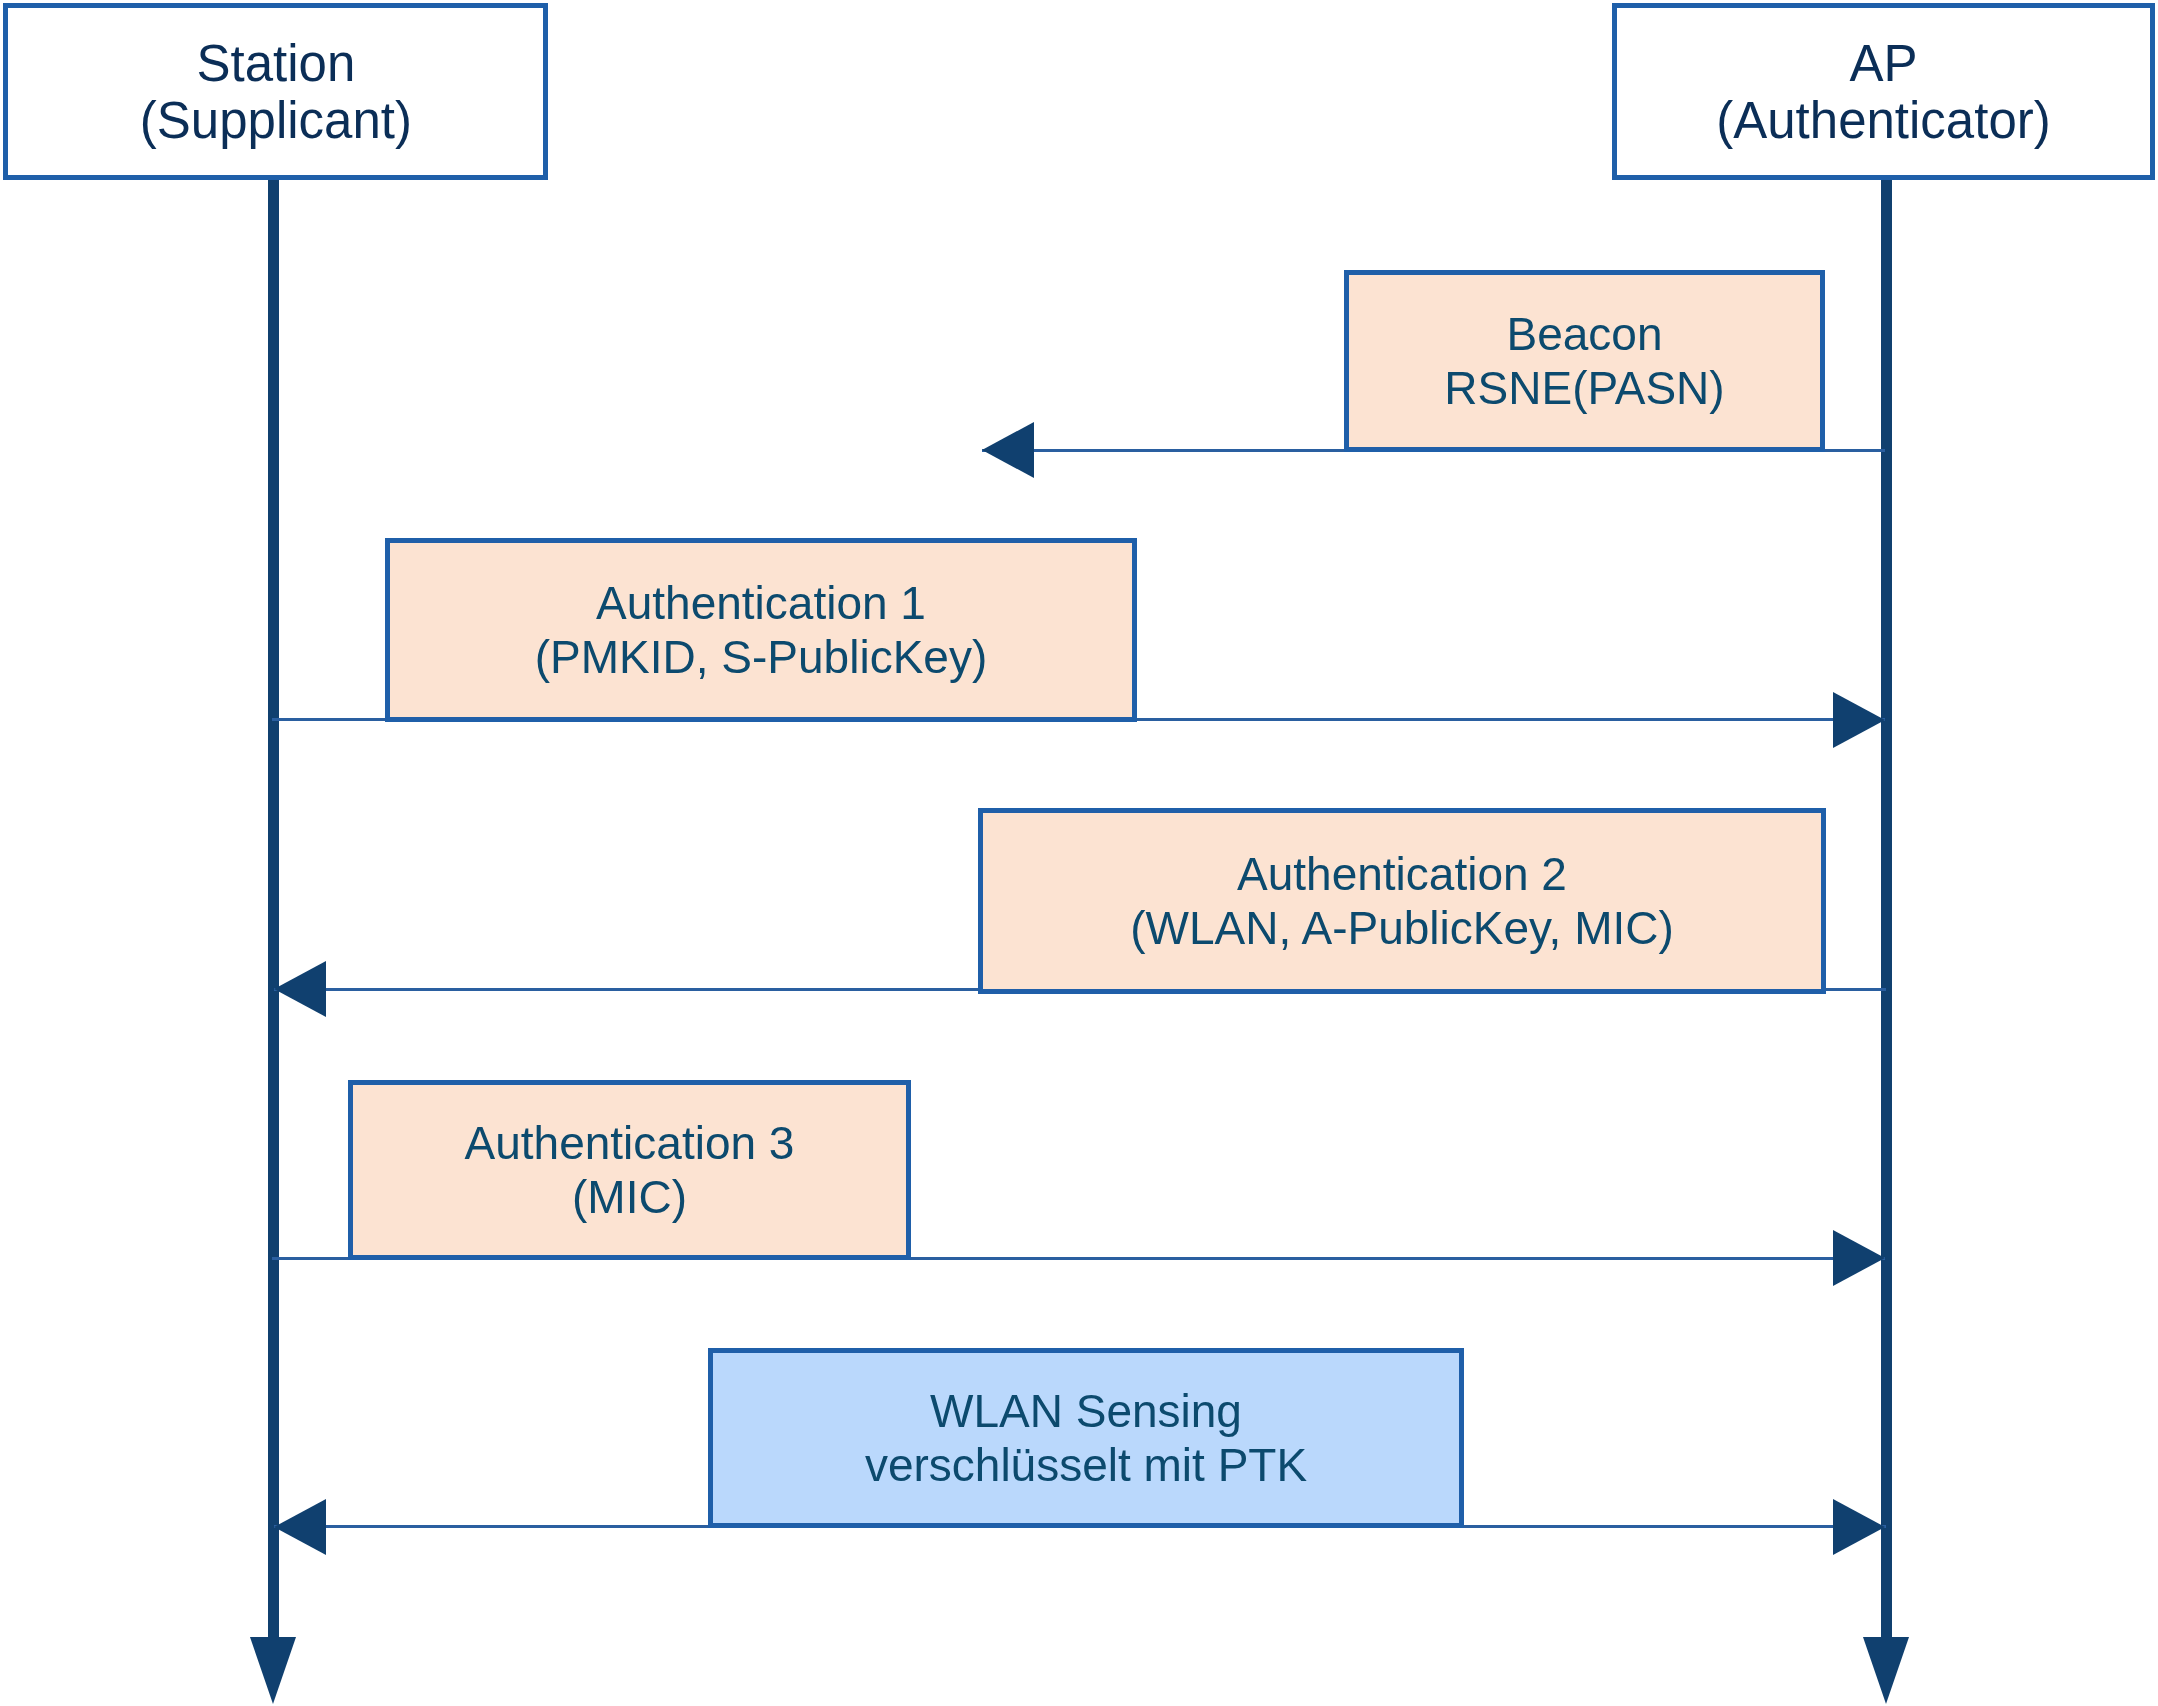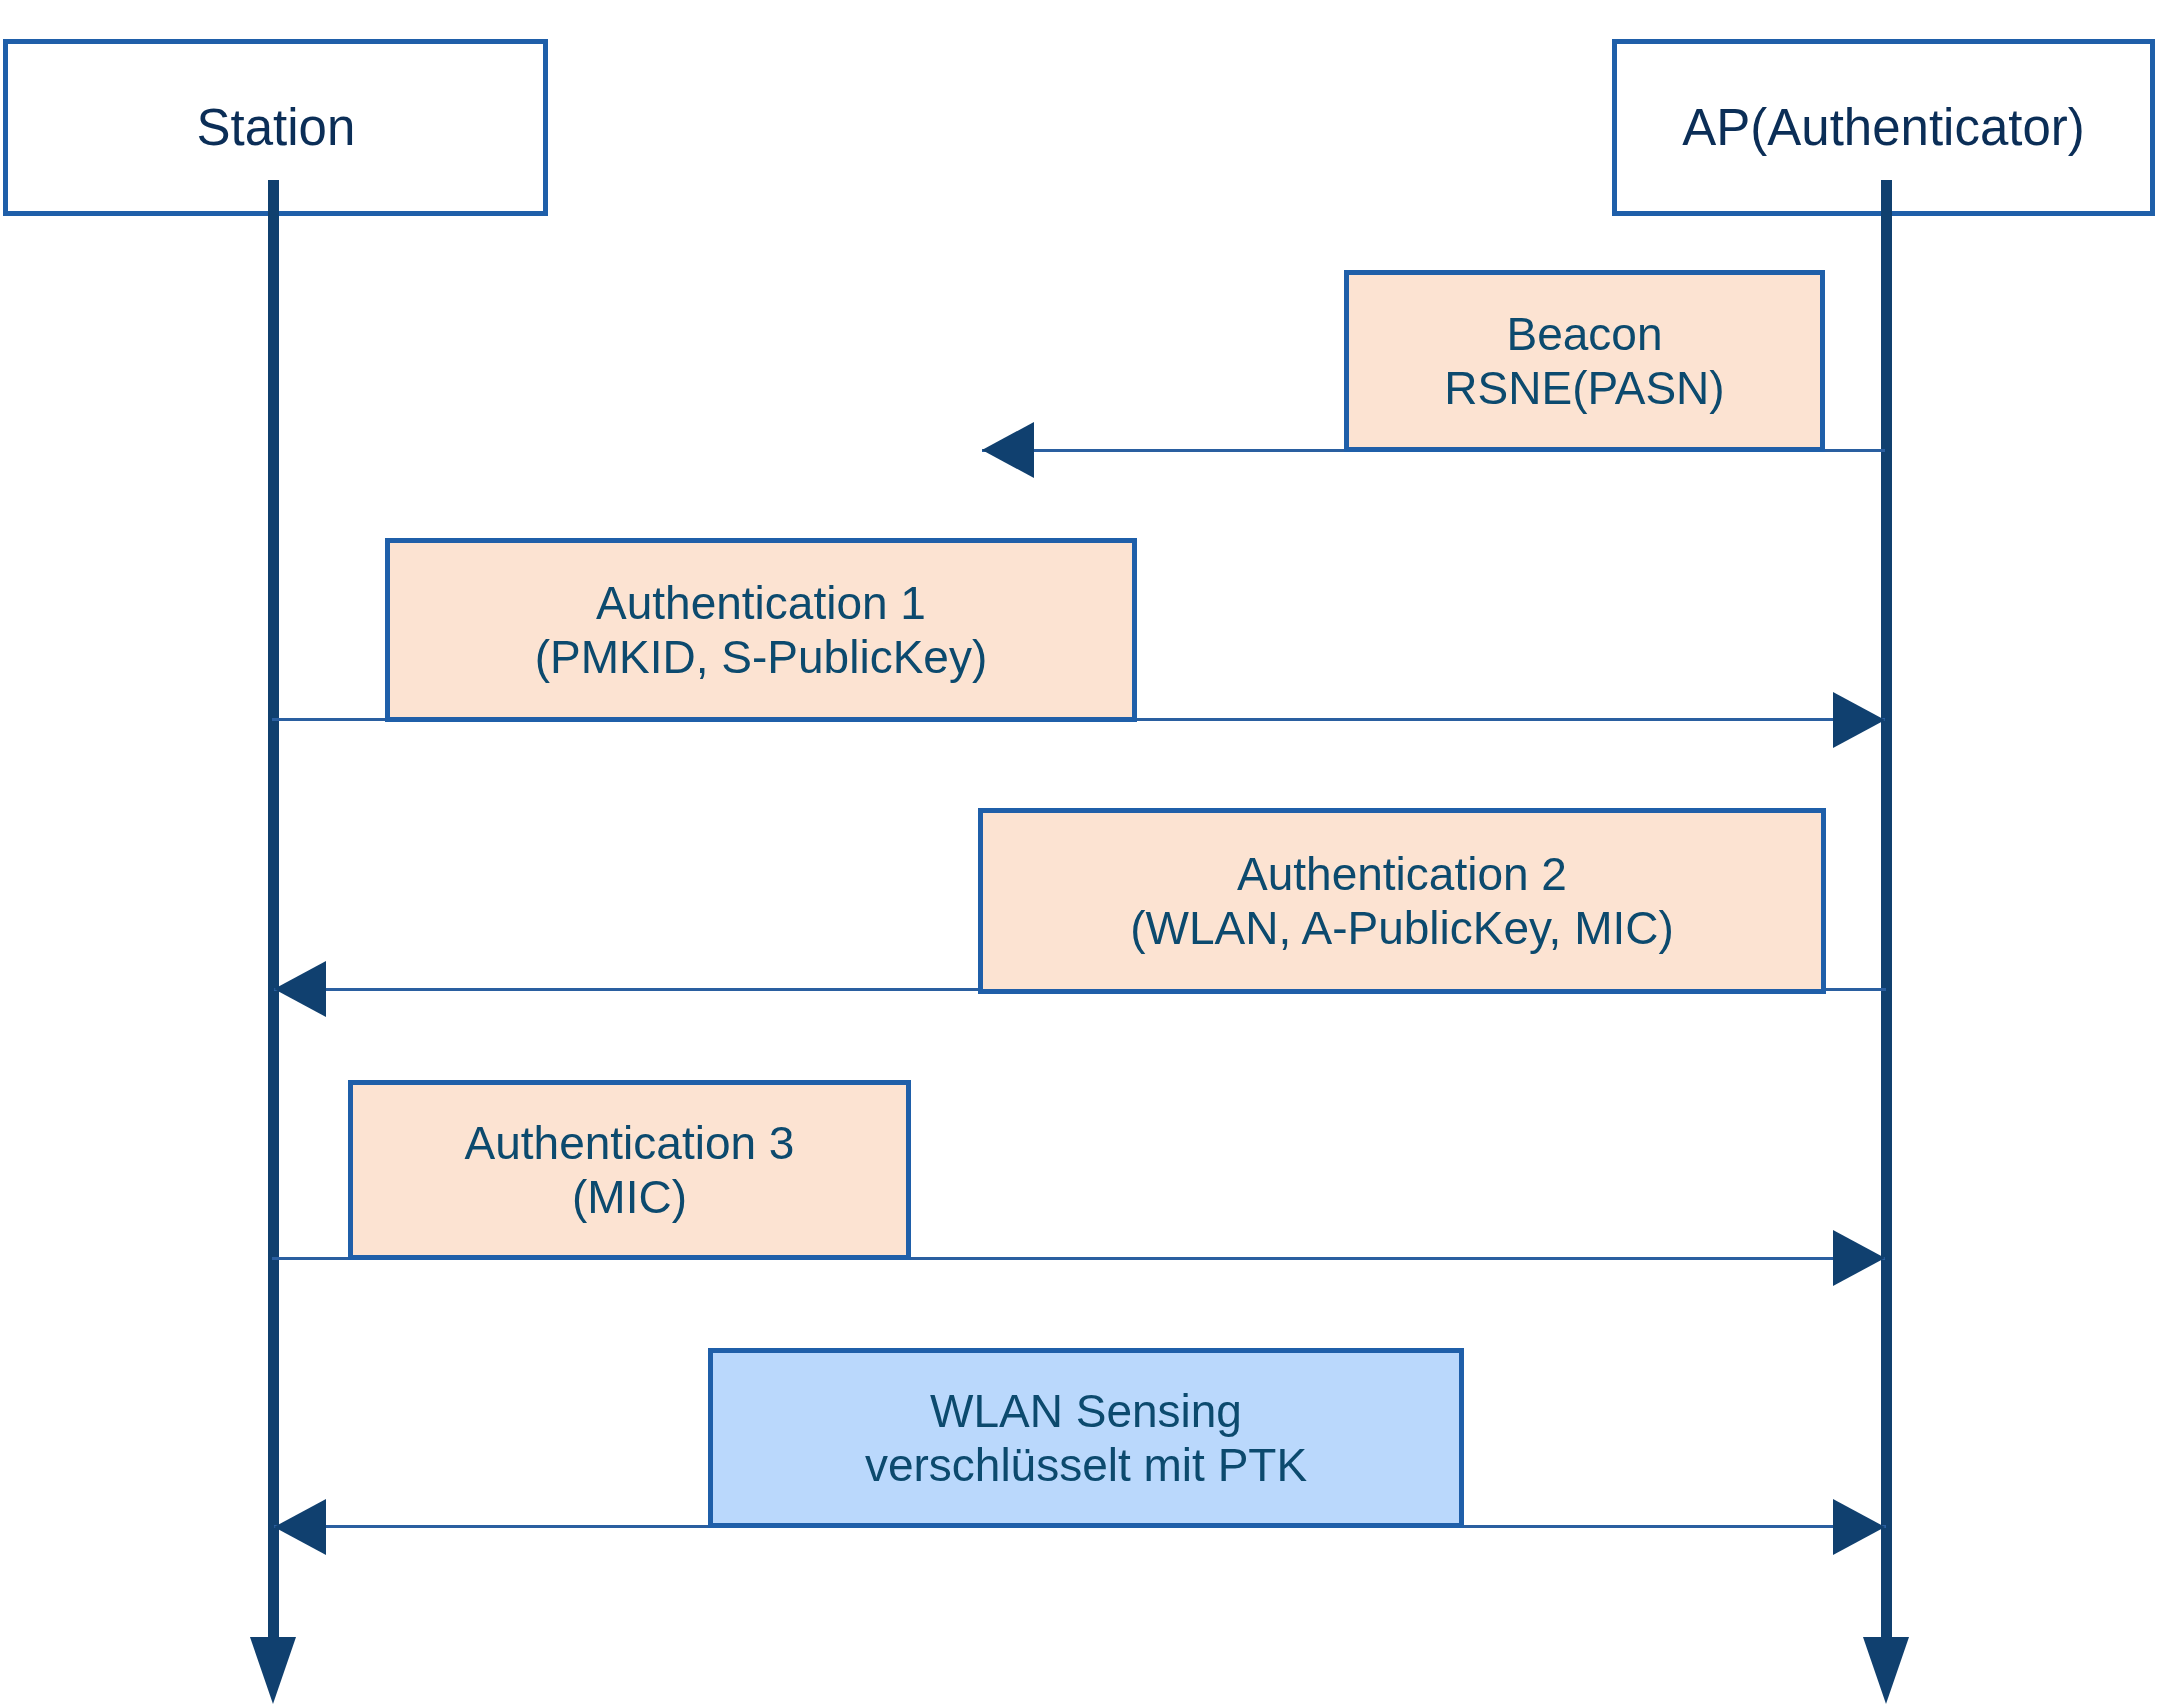--- a/index.html
+++ b/index.html
@@ -19,29 +19,28 @@
     overflow: hidden;
   }
 
   
   .actor-box {
     position: absolute;
     box-sizing: border-box;
     background: #ffffff;
     border: 5.9px solid #1F5FA9;
     display: flex;
-    flex-direction: row;
+    flex-direction: column;
     align-items: center;
     justify-content: center;
     color: #0B2E57;
     font-size: 51px;
     line-height: 1.12;
     text-align: center;
     white-space: nowrap;
-    margin-top: 36px;
   }
   .actor-line1 { display: block; }
   .actor-line2 { display: block; }
 
   
   .lifeline {
     position: absolute;
     width: 11px;
     background: #10406F;
   }
@@ -96,20 +95,21 @@
     border-right: 52px solid #10406F;
   }
 </style>
 </head>
 <body>
 
 <div id="diagram">
 
   <div class="actor-box" style="left:3.4px; top:3.4px; width:545px; height:177px;">
     <span class="actor-line1">Station</span>
+    <span class="actor-line2">(Supplicant)</span>
   </div>
 
   <div class="actor-box" style="left:1612px; top:3.4px; width:543px; height:177px;">
     <span class="actor-line1">AP</span>
     <span class="actor-line2">(Authenticator)</span>
   </div>
 
   <div class="lifeline" style="left:268px; top:180px; height:1459px;"></div>
   <div class="lifeline-head" style="left:250px; top:1637px;"></div>
 

